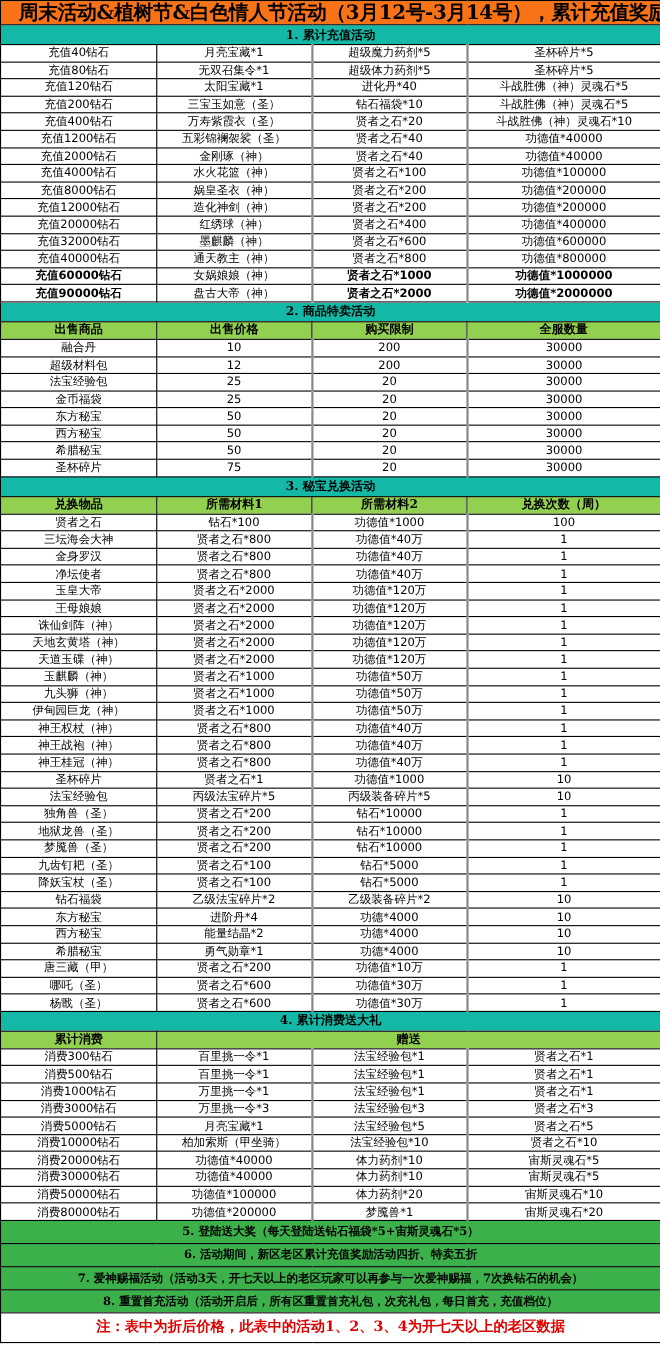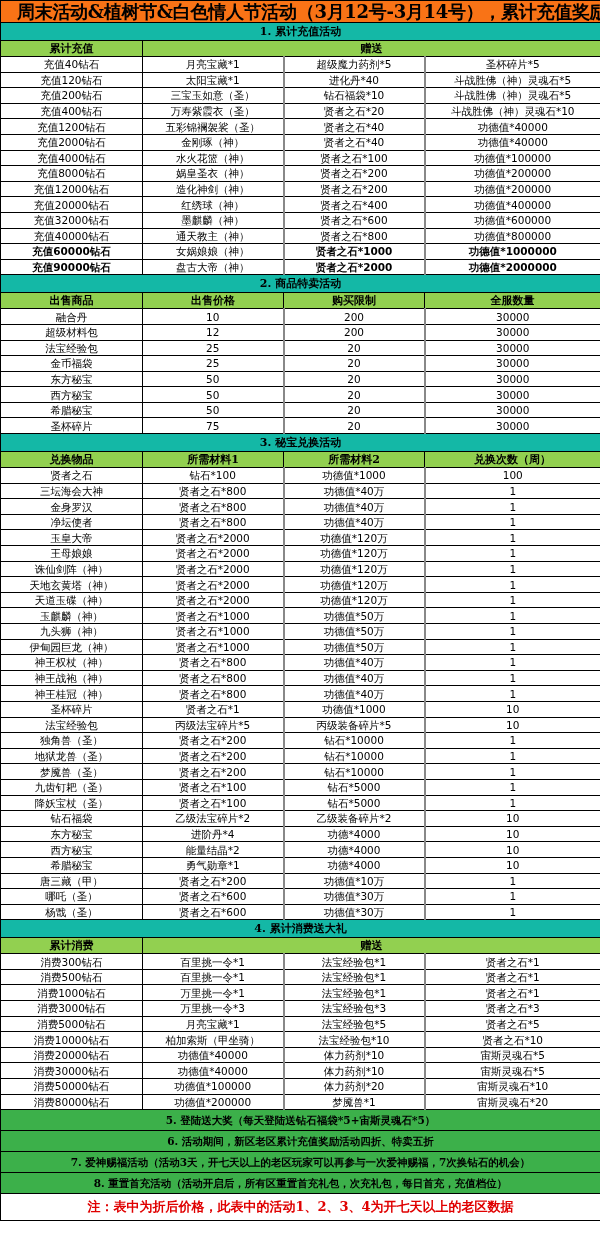--- a/index.html
+++ b/index.html
@@ -26,30 +26,32 @@
       <col style="width:176px">
     </colgroup>
   <tbody id="tb">
     <tr class="title">
         <td colspan="4">周末活动&amp;植树节&amp;白色情人节活动（3月12号-3月14号），累计充值奖励活动四折、特卖五折</td>
       </tr>
 
     <tr class="sec">
         <td colspan="4">1. 累计充值活动</td>
       </tr>
-    <tr class="hdr">
-      <td>累计充值</td>
-      <td colspan="3">赠送</td>
-    </tr>
   </tbody>
   <tbody id="s1-body">
       <tr>
         <td>充值40钻石</td>
         <td class="g">月亮宝藏*1</td>
         <td class="g">超级魔力药剂*5</td>
+        <td>圣杯碎片*5</td>
+      </tr>
+      <tr>
+        <td>充值80钻石</td>
+        <td class="g">无双召集令*1</td>
+        <td class="g">超级体力药剂*5</td>
         <td>圣杯碎片*5</td>
       </tr>
       <tr>
         <td>充值120钻石</td>
         <td class="g">太阳宝藏*1</td>
         <td class="g">进化丹*40</td>
         <td>斗战胜佛（神）灵魂石*5</td>
       </tr>
       <tr>
         <td>充值200钻石</td>

